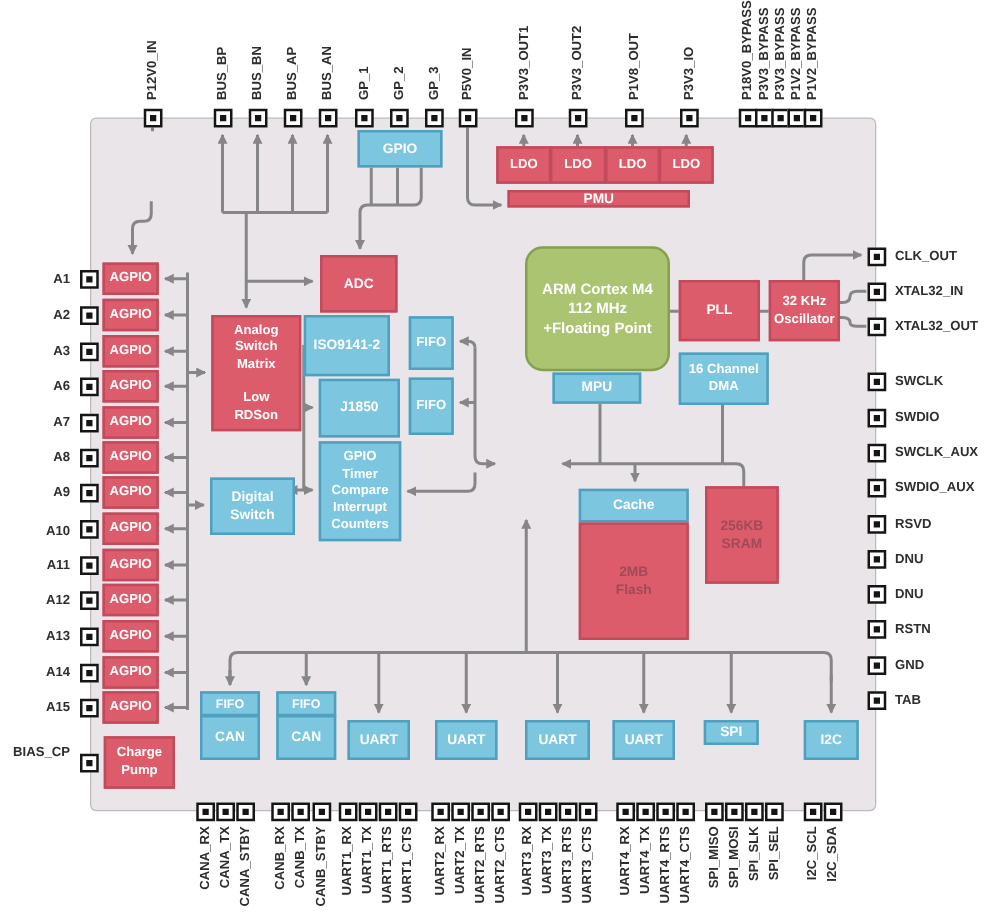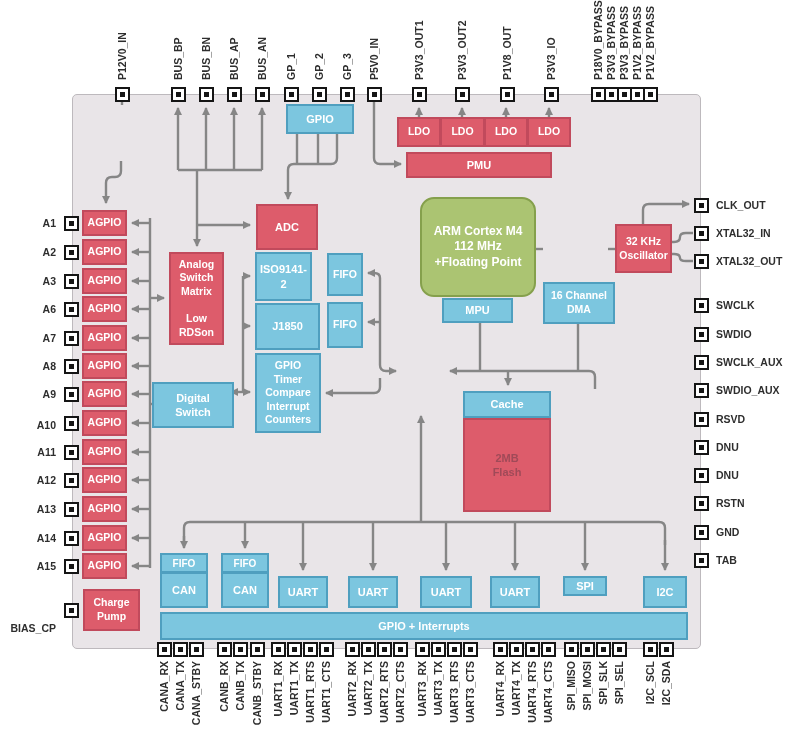--- a/index.html
+++ b/index.html
@@ -103,63 +103,65 @@
       <path d="M380,278 V365 Q380,371 386,371 H396" marker-end="url(#ah)"></path>
       <path d="M326,393 H374 Q380,393 380,387 V378" marker-start="url(#ah)"></path>
     </g>
   </svg>
 
   <div class="blk blue" style="left:286px;top:104px;width:68px;height:30px">GPIO</div>
   <div class="blk red s" style="left:397px;top:117px;width:44px;height:30px">LDO</div>
   <div class="blk red s" style="left:440px;top:117px;width:45px;height:30px">LDO</div>
   <div class="blk red s" style="left:484px;top:117px;width:44px;height:30px">LDO</div>
   <div class="blk red s" style="left:527px;top:117px;width:44px;height:30px">LDO</div>
-  <div class="blk red" style="left:406px;top:152px;width:146px;height:26px">PMU</div>
+  <div class="blk red" style="left:406px;top:152px;width:146px;height:14px">PMU</div>
   <div class="blk red" style="left:256px;top:204px;width:62px;height:46px">ADC</div>
-  <div class="blk red s" style="left:169px;top:252px;width:55px;height:93px">Analog
+  <div class="blk red s" style="left:169px;top:252px;width:72px;height:93px">Analog
 Switch
 Matrix
 
 Low
 RDSon</div>
-  <div class="blk blue" style="left:255px;top:252px;width:57px;height:49px">ISO9141-2</div>
+  <div class="blk blue" style="left:243px;top:252px;width:69px;height:49px">ISO9141-2</div>
   <div class="blk blue s" style="left:327px;top:253px;width:36px;height:43px">FIFO</div>
   <div class="blk blue" style="left:255px;top:303px;width:65px;height:47px">J1850</div>
   <div class="blk blue s" style="left:327px;top:302px;width:36px;height:46px">FIFO</div>
   <div class="blk blue s" style="left:255px;top:353px;width:66px;height:80px">GPIO
 Timer
 Compare
 Interrupt
 Counters</div>
-  <div class="blk blue" style="left:152px;top:382px;width:82px;height:46px">Digital
+  <div class="blk blue" style="left:168px;top:382px;width:68px;height:46px">Digital
 Switch</div>
   <div class="blk green lg" style="left:420px;top:197px;width:116px;height:100px">ARM Cortex M4
 112 MHz
 +Floating Point</div>
+  <div class="blk red" style="left:543px;top:224px;width:65px;height:49px">PLL</div>
   <div class="blk red s" style="left:615px;top:224px;width:57px;height:49px">32 KHz
 Oscillator</div>
   <div class="blk blue" style="left:442px;top:298px;width:71px;height:25px">MPU</div>
   <div class="blk blue s" style="left:543px;top:282px;width:72px;height:42px">16 Channel
 DMA</div>
   <div class="blk blue" style="left:463px;top:391px;width:88px;height:27px">Cache</div>
   <div class="blk red mut" style="left:463px;top:418px;width:88px;height:94px">2MB
 Flash</div>
+  <div class="blk red mut" style="left:564px;top:389px;width:59px;height:78px">256KB
+SRAM</div>
   <div class="blk red s" style="left:83px;top:589px;width:57px;height:42px">Charge
 Pump</div>
   <div class="blk blue xs" style="left:160px;top:553px;width:48px;height:20px">FIFO</div>
   <div class="blk blue" style="left:160px;top:572px;width:48px;height:36px">CAN</div>
   <div class="blk blue xs" style="left:221px;top:553px;width:48px;height:20px">FIFO</div>
   <div class="blk blue" style="left:221px;top:572px;width:48px;height:36px">CAN</div>
   <div class="blk blue" style="left:278px;top:576px;width:50px;height:32px">UART</div>
   <div class="blk blue" style="left:348px;top:576px;width:50px;height:32px">UART</div>
   <div class="blk blue" style="left:420px;top:576px;width:52px;height:32px">UART</div>
   <div class="blk blue" style="left:490px;top:576px;width:50px;height:32px">UART</div>
   <div class="blk blue" style="left:563px;top:576px;width:44px;height:20px">SPI</div>
   <div class="blk blue" style="left:643px;top:576px;width:44px;height:32px">I2C</div>
-  <div class="blk blue" style="left:160px;top:612px;width:528px;height:28px">GPIO + Interrupts</div>
 <div class="pin" style="left:114.5px;top:86.5px"></div>
     <div class="vlabel vup" style="left:116px;top:80px">P12V0_IN</div>
     <div class="pin" style="left:170.5px;top:86.5px"></div>
     <div class="vlabel vup" style="left:172px;top:80px">BUS_BP</div>
     <div class="pin" style="left:198.5px;top:86.5px"></div>
     <div class="vlabel vup" style="left:200px;top:80px">BUS_BN</div>
     <div class="pin" style="left:226.5px;top:86.5px"></div>
     <div class="vlabel vup" style="left:228px;top:80px">BUS_AP</div>
     <div class="pin" style="left:254.5px;top:86.5px"></div>
     <div class="vlabel vup" style="left:256px;top:80px">BUS_AN</div>
@@ -209,21 +211,21 @@
     <div class="hlabel hl-left" style="left:2px;top:446px">A11</div>
     <div class="pin" style="left:63.5px;top:472.5px"></div>
     <div class="hlabel hl-left" style="left:2px;top:474px">A12</div>
     <div class="pin" style="left:63.5px;top:501.5px"></div>
     <div class="hlabel hl-left" style="left:2px;top:503px">A13</div>
     <div class="pin" style="left:63.5px;top:530.5px"></div>
     <div class="hlabel hl-left" style="left:2px;top:532px">A14</div>
     <div class="pin" style="left:63.5px;top:558.5px"></div>
     <div class="hlabel hl-left" style="left:2px;top:560px">A15</div>
     <div class="pin" style="left:63.5px;top:602.5px"></div>
-    <div class="hlabel hl-left" style="left:2px;top:622px">BIAS_CP</div>
+    <div class="hlabel hl-left" style="left:2px;top:596px">BIAS_CP</div>
     <div class="pin" style="left:693.5px;top:197.5px"></div>
     <div class="hlabel" style="left:716px;top:199px">CLK_OUT</div>
     <div class="pin" style="left:693.5px;top:225.5px"></div>
     <div class="hlabel" style="left:716px;top:227px">XTAL32_IN</div>
     <div class="pin" style="left:693.5px;top:253.5px"></div>
     <div class="hlabel" style="left:716px;top:255px">XTAL32_OUT</div>
     <div class="pin" style="left:693.5px;top:297.5px"></div>
     <div class="hlabel" style="left:716px;top:299px">SWCLK</div>
     <div class="pin" style="left:693.5px;top:326.5px"></div>
     <div class="hlabel" style="left:716px;top:328px">SWDIO</div>

